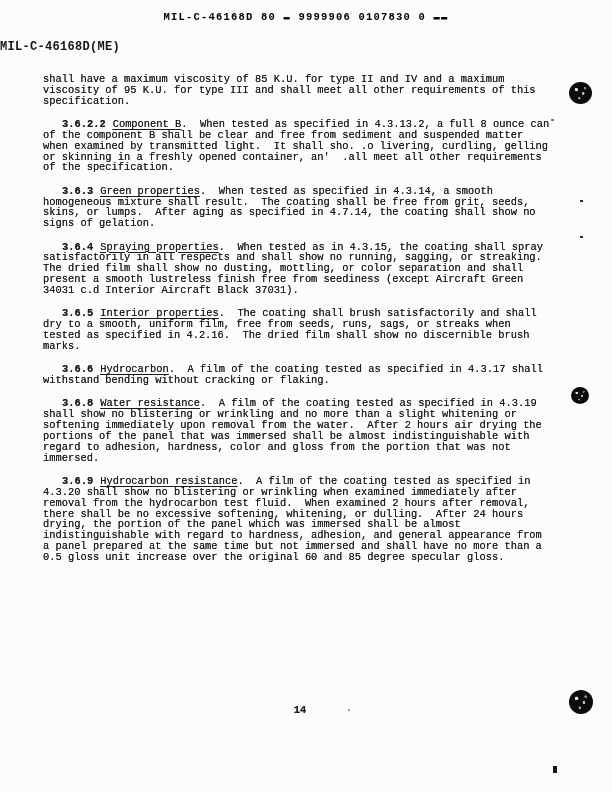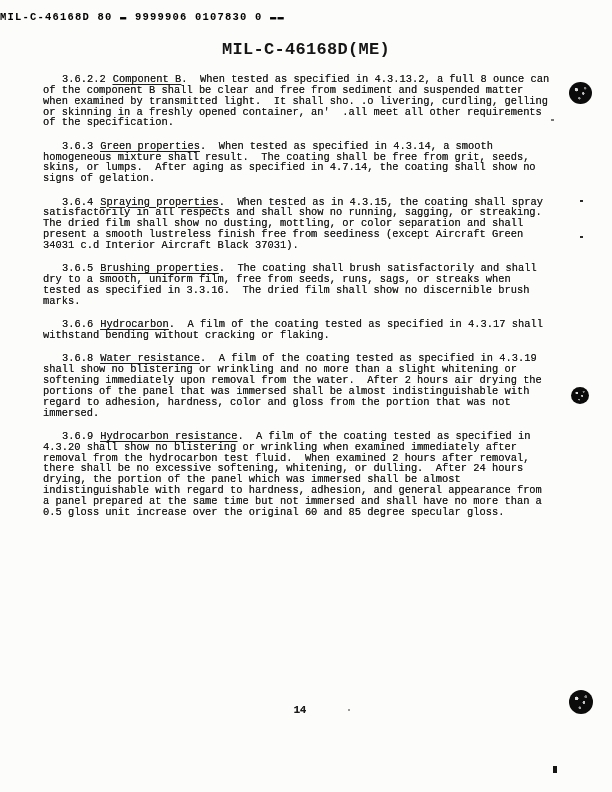--- a/index.html
+++ b/index.html
@@ -7,53 +7,52 @@
     width: 612px; height: 792px;
     background: #fcfcfa;
     position: relative;
     overflow: hidden;
     font-family: "Liberation Mono", "DejaVu Sans Mono", monospace;
     color: #1b1b1b;
   }
   .scan-header {
     position: absolute;
     top: 11px; left: 0; width: 612px;
-    text-align: left;
+    text-align: center;
     font-size: 10.5px;
     font-weight: bold;
     letter-spacing: 1.2px;
     color: #161616;
     filter: blur(0.55px) contrast(1.25);
     white-space: pre;
   }
   .doc-id {
     position: absolute;
     top: 40px; left: 0; width: 612px;
-    text-align: center;
-    font-size: 17px;
+    font-size: 12px;
     font-weight: bold;
     letter-spacing: 0.3px;
     color: #151515;
     filter: blur(0.2px);
   }
   .body-text {
     position: absolute;
     top: 74px; left: 43px; width: 507px;
     font-size: 10.4px;
     line-height: 10.85px;
     text-shadow: 0 0 0.45px rgba(25,25,25,0.8);
     filter: blur(0.12px);
   }
   .para {
     margin: 0 0 12.5px 0;
     text-indent: 19px;
     white-space: pre-wrap;
   }
   .para.cont { text-indent: 0; }
-  .num { margin-right: 7px; }
+  .num { margin-right: 7px; font-weight: bold; }
   .num:empty { margin-right: 0; }
   .hd {
     text-decoration: underline;
     text-underline-offset: 1.5px;
     text-decoration-thickness: 1px;
     font-family: Liberation Mono, monospace;
   }
   .page-number {
     position: absolute;
     top: 704px; left: 0; width: 612px;
@@ -88,24 +87,25 @@
 </head>
 <body>
 
 <div class="page">
 
   <div class="scan-header">MIL-C-46168D 80 ▬ 9999906 0107830 0 ▬▬</div>
 
   <div class="doc-id">MIL-C-46168D(ME)</div>
 
   <div class="body-text">
+    <p class="para cont"><span class="txt">shall have a maximum viscosity of 85 K.U. for type II and IV and a maximum viscosity of 95 K.U. for type III and shall meet all other requirements of this specification.</span></p>
     <p class="para"><span class="num">3.6.2.2</span><span class="hd">Component B</span><span class="txt">.  When tested as specified in 4.3.13.2, a full 8 ounce can of the component B shall be clear and free from sediment and suspended matter when examined by transmitted light.  It shall sho. .o livering, curdling, gelling or skinning in a freshly opened container, an'  .all meet all other requirements of the specification.</span></p>
     <p class="para"><span class="num">3.6.3</span><span class="hd">Green properties</span><span class="txt">.  When tested as specified in 4.3.14, a smooth homogeneous mixture shall result.  The coating shall be free from grit, seeds, skins, or lumps.  After aging as specified in 4.7.14, the coating shall show no signs of gelation.</span></p>
     <p class="para"><span class="num">3.6.4</span><span class="hd">Spraying properties</span><span class="txt">.  When tested as in 4.3.15, the coating shall spray satisfactorily in all respects and shall show no running, sagging, or streaking. The dried film shall show no dusting, mottling, or color separation and shall present a smooth lustreless finish free from seediness (except Aircraft Green 34031 c.d Interior Aircraft Black 37031).</span></p>
-    <p class="para"><span class="num">3.6.5</span><span class="hd">Brushing properties</span><span class="txt">.  The coating shall brush satisfactorily and shall dry to a smooth, uniform film, free from seeds, runs, sags, or streaks when tested as specified in 3.3.16.  The dried film shall show no discernible brush marks.</span></p>
+    <p class="para"><span class="num">3.6.5</span><span class="hd">Interior properties</span><span class="txt">.  The coating shall brush satisfactorily and shall dry to a smooth, uniform film, free from seeds, runs, sags, or streaks when tested as specified in 4.2.16.  The dried film shall show no discernible brush marks.</span></p>
     <p class="para"><span class="num">3.6.6</span><span class="hd">Hydrocarbon</span><span class="txt">.  A film of the coating tested as specified in 4.3.17 shall withstand bending without cracking or flaking.</span></p>
     <p class="para"><span class="num">3.6.8</span><span class="hd">Water resistance</span><span class="txt">.  A film of the coating tested as specified in 4.3.19 shall show no blistering or wrinkling and no more than a slight whitening or softening immediately upon removal from the water.  After 2 hours air drying the portions of the panel that was immersed shall be almost indistinguishable with regard to adhesion, hardness, color and gloss from the portion that was not immersed.</span></p>
     <p class="para"><span class="num">3.6.9</span><span class="hd">Hydrocarbon resistance</span><span class="txt">.  A film of the coating tested as specified in 4.3.20 shall show no blistering or wrinkling when examined immediately after removal from the hydrocarbon test fluid.  When examined 2 hours after removal, there shall be no excessive softening, whitening, or dulling.  After 24 hours drying, the portion of the panel which was immersed shall be almost indistinguishable with regard to hardness, adhesion, and general appearance from a panel prepared at the same time but not immersed and shall have no more than a 0.5 gloss unit increase over the original 60 and 85 degree specular gloss.</span></p>
   </div>
 
   <div class="page-number">14</div>
 
   <div class="blob blob-1"></div>
   <div class="blob blob-2"></div>
   <div class="blob blob-3"></div>

